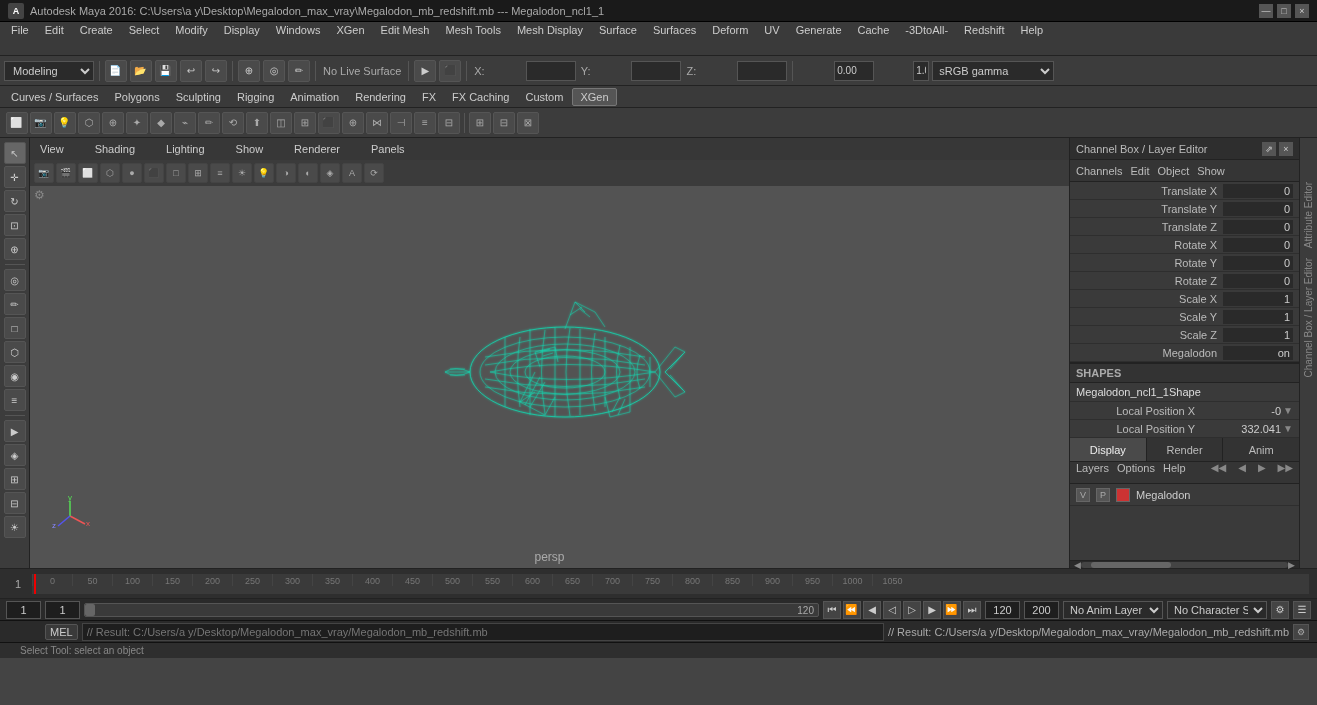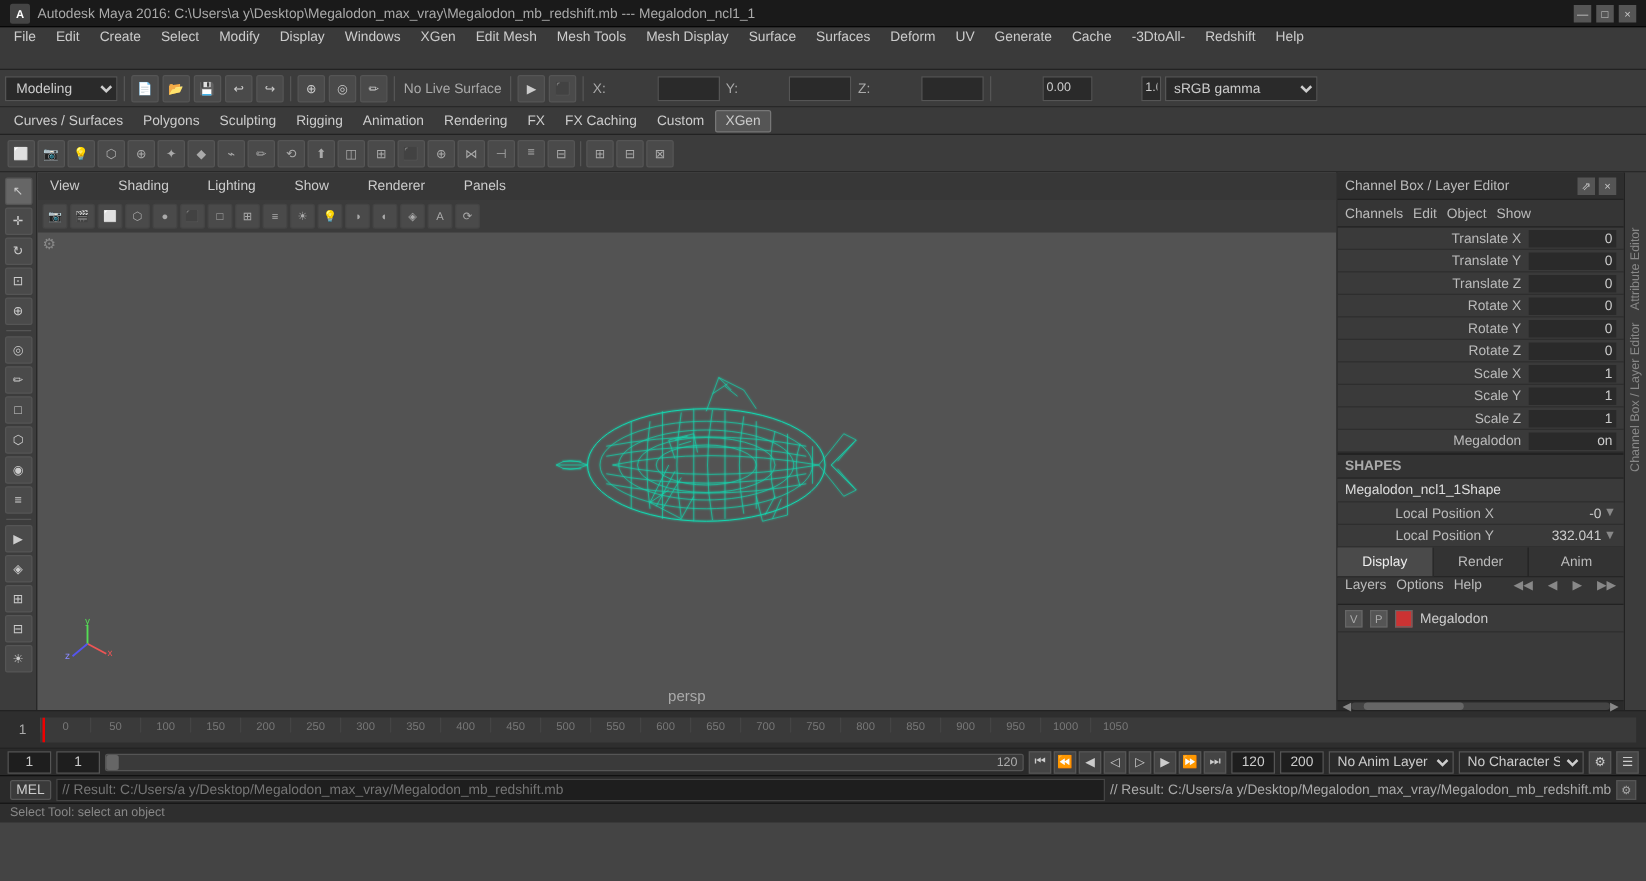--- a/index.html
+++ b/index.html
@@ -556,37 +556,38 @@
       padding: 0 8px;
       gap: 4px;
     }
     .status-lang {
       background: #3a3a3a;
       border: 1px solid #555;
       color: #ccc;
       font-size: 11px;
       padding: 1px 4px;
       border-radius: 2px;
+      margin-left: 37px;
     }
     .status-icon {
       width: 16px; height: 16px;
       background: #444;
       border: 1px solid #555;
       display: flex; align-items: center; justify-content: center;
       font-size: 9px; color: #aaa; cursor: pointer;
     }
 
     
     #helpbar {
       background: #2e2e2e;
       height: 16px;
       border-top: 1px solid #111;
       display: flex;
       align-items: center;
-      padding: 0 8px;
+      padding: 0 20px;
     }
     .help-text {
       font-size: 10px;
       color: #888;
     }
 
     
     #vp-gear {
       position: absolute;
       top: 50px;

